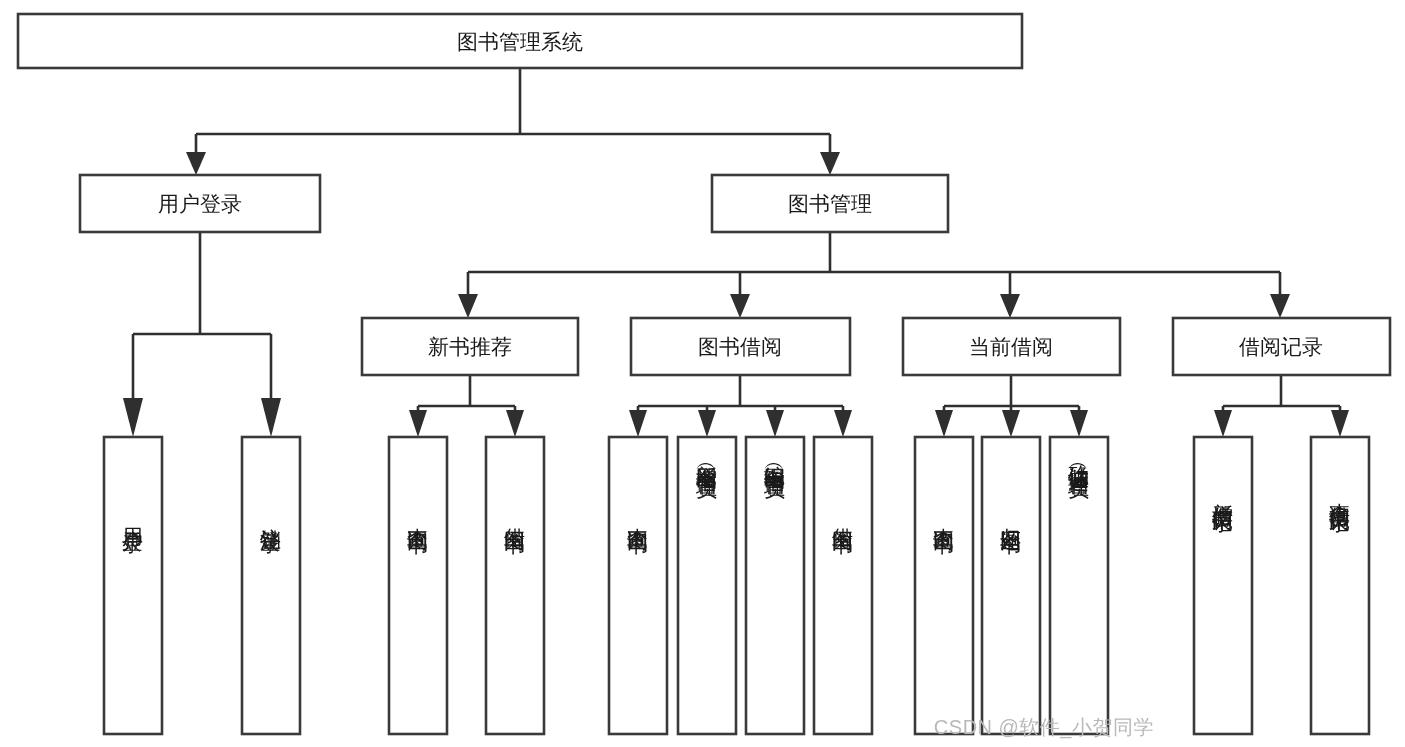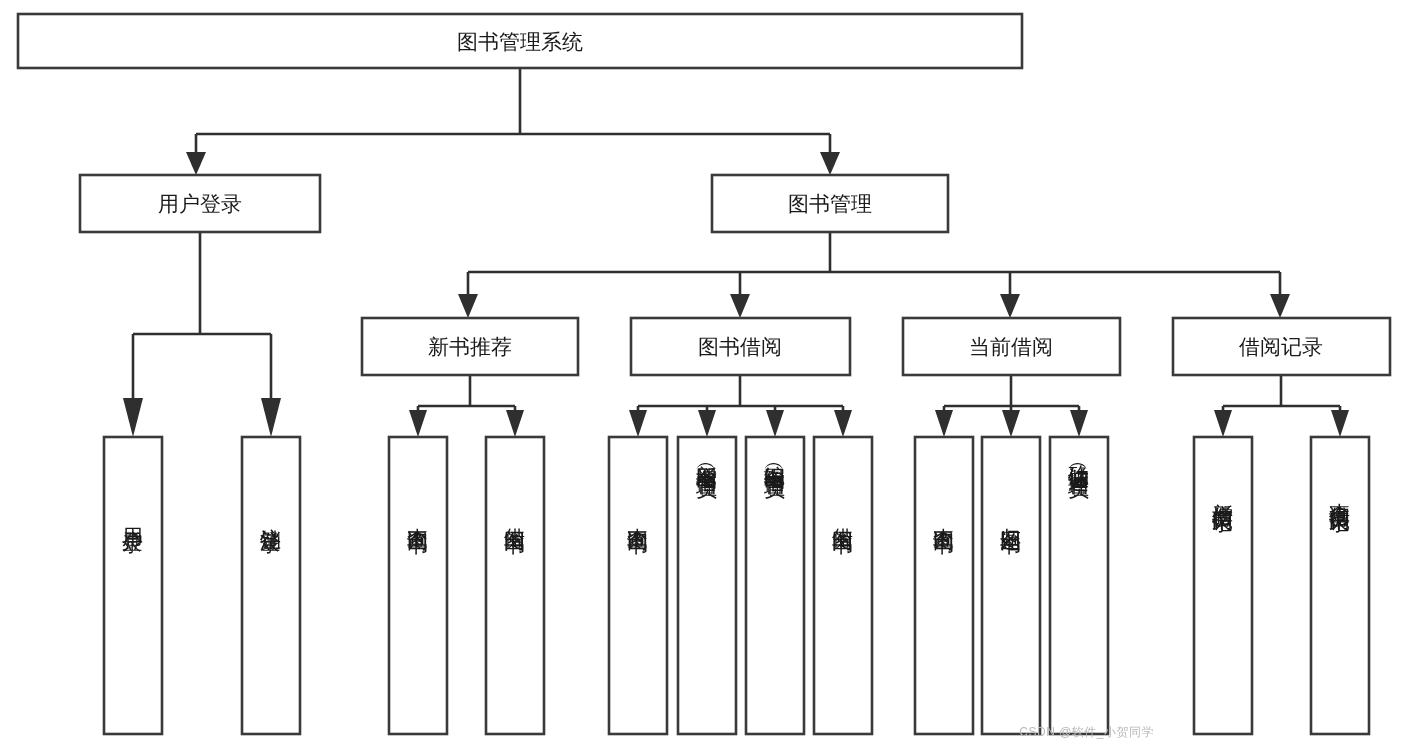--- a/index.html
+++ b/index.html
@@ -56,21 +56,21 @@
     writing-mode: vertical-rl;
     text-orientation: upright;
     letter-spacing: 2px;
     white-space: pre;
   }
   .watermark {
     position: absolute;
     right: 8px;
     bottom: 6px;
     font-family: "Liberation Sans", "DejaVu Sans", sans-serif;
-    font-size: 12px;
+    font-size: 20px;
     color: #b9b9b9;
     letter-spacing: 0.5px;
     user-select: none;
     pointer-events: none;
     white-space: nowrap;
   }
 </style>
 </head>
 <body>
 

